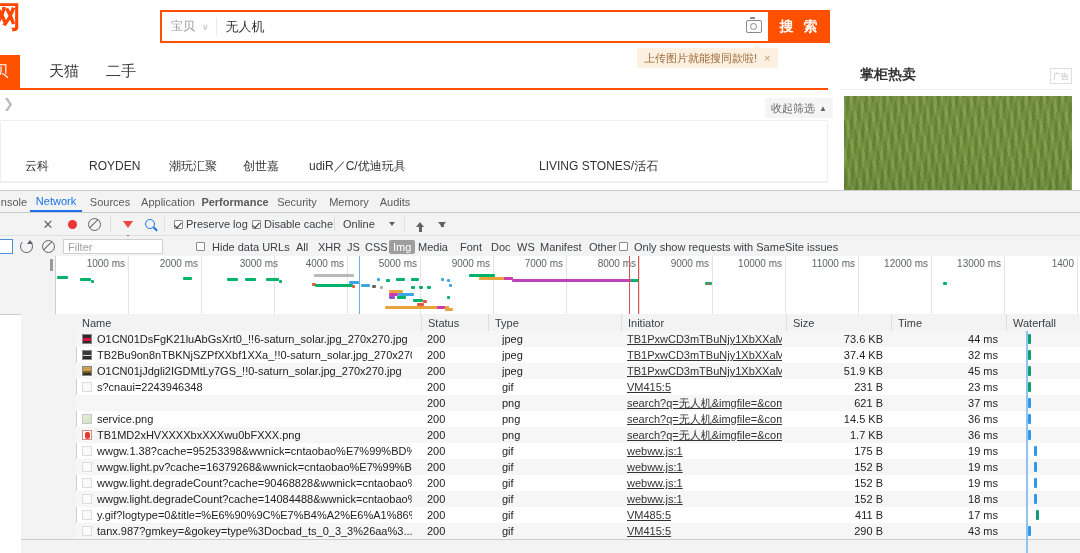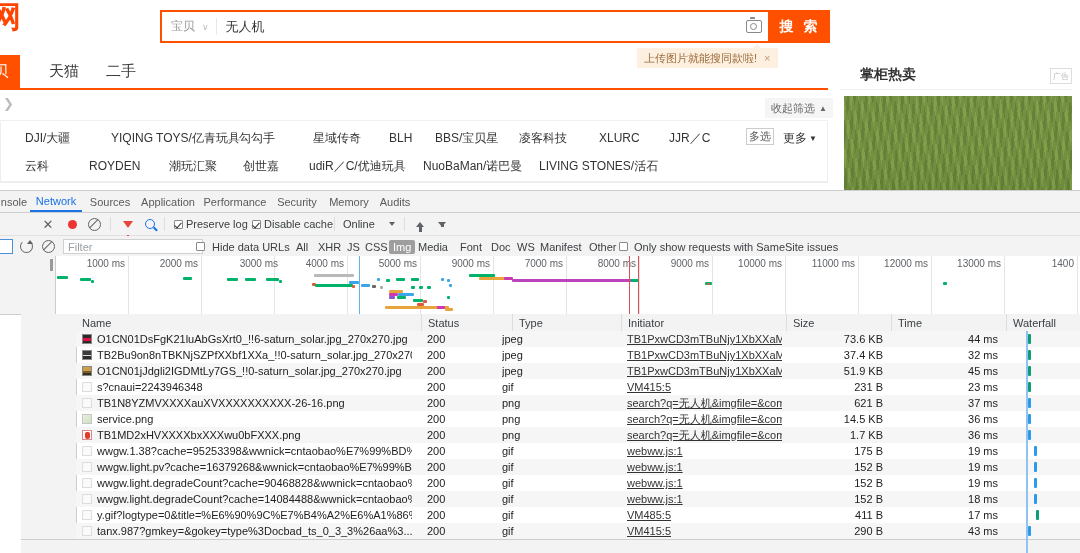--- a/index.html
+++ b/index.html
@@ -88,21 +88,21 @@
   .arrow-up{width:0;height:0;border-left:4px solid transparent;border-right:4px solid transparent;border-bottom:5px solid #5f6368;position:relative;}
   .arrow-up:after{content:"";position:absolute;left:-1.5px;top:5px;width:3px;height:5px;background:#5f6368;}
   .arrow-dn{width:0;height:0;border-left:4px solid transparent;border-right:4px solid transparent;border-top:5px solid #5f6368;position:relative;}
   .arrow-dn:after{content:"";position:absolute;left:-1.5px;top:-5px;width:3px;height:5px;background:#5f6368;}
   .tri-dn{width:0;height:0;border-left:3.5px solid transparent;border-right:3.5px solid transparent;border-top:4px solid #5f6368;}
 
   .dt-filterbar{position:relative;height:21px;background:#f3f3f3;border-bottom:1px solid #cdcdcd;}
   .stub-input{position:absolute;left:-12px;top:3px;width:25px;height:15px;border:1px solid #4a90d9;background:#fff;box-sizing:border-box;}
   .reload-i{width:11px;height:11px;border:1.5px solid #5f6368;border-radius:50%;border-top-color:transparent;position:relative;}
   .reload-i:after{content:"";position:absolute;right:-1px;top:-1px;border-left:3px solid transparent;border-right:3px solid transparent;border-bottom:4px solid #5f6368;}
-  .filter-input{position:absolute;left:63px;top:3px;width:140px;height:15px;background:#fff;border:1px solid #d0d0d0;box-sizing:border-box;display:flex;align-items:center;padding-left:4px;color:#9aa0a6;font-size:11px;}
+  .filter-input{position:absolute;left:63px;top:3px;width:100px;height:15px;background:#fff;border:1px solid #d0d0d0;box-sizing:border-box;display:flex;align-items:center;padding-left:4px;color:#9aa0a6;font-size:11px;}
   .ftype{position:absolute;top:0;height:21px;display:flex;align-items:center;justify-content:center;font-size:11px;color:#3c4043;padding:0 4px;box-sizing:border-box;}
   .ftype.sel{background:#9e9e9e;color:#fff;border-radius:2px;height:14px;margin-top:3.5px;}
 
   
   .ov{position:absolute;left:0;top:65px;width:1080px;height:58px;background:#fff;border-bottom:1px solid #cdcdcd;}
   .ov-left{position:absolute;left:0;top:0;width:55px;height:58px;background:#f3f3f3;border-right:1px solid #cdcdcd;}
   .ov-handle{position:absolute;left:50px;top:3px;width:3px;height:12px;background:#9a9a9a;}
   .ov-grid{position:absolute;left:55px;top:0;right:0;height:58px;}
   .ov-tick{position:absolute;top:0;bottom:0;width:1px;background:#e4e4e4;}
   .ov-lab{position:absolute;top:2px;font-size:10px;color:#5f6368;transform:translateX(-100%);padding-right:3px;}
@@ -177,43 +177,26 @@
     <div class="tb-arrowrow">
       <span class="chev-right">❯</span>
     </div>
 
     <div class="collapse-btn">
       <span>收起筛选</span>
       <span class="cv">▲</span>
     </div>
 
     <div class="brandbox">
-      <div class="brand-row" style="top:2px;">
-        <div class="brand" style="left:24px;">DJI/大疆</div>
-        <div class="brand" style="left:110px;">YIQING TOYS/亿青玩具</div>
-        <div class="brand" style="left:238px;">勾勾手</div>
-        <div class="brand" style="left:312px;">星域传奇</div>
-        <div class="brand" style="left:388px;">BLH</div>
-        <div class="brand" style="left:434px;">BBS/宝贝星</div>
-        <div class="brand" style="left:518px;">凌客科技</div>
-        <div class="brand" style="left:598px;">XLURC</div>
-        <div class="brand" style="left:668px;">JJR／C</div>
-        <div class="multi-btn" style="left:745px;">多选</div>
-        <div class="more-btn" style="left:782px;">
-          <span>更多</span>
-          <span class="cv">▼</span>
-        </div>
-      </div>
       <div class="brand-row" style="top:30px;">
         <div class="brand" style="left:24px;">云科</div>
         <div class="brand" style="left:88px;">ROYDEN</div>
         <div class="brand" style="left:168px;">潮玩汇聚</div>
         <div class="brand" style="left:242px;">创世嘉</div>
         <div class="brand" style="left:308px;">udiR／C/优迪玩具</div>
-        <div class="brand" style="left:422px;">NuoBaMan/诺巴曼</div>
         <div class="brand" style="left:538px;">LIVING STONES/活石</div>
       </div>
     </div>
     <div class="tb-bottomline"></div>
 
     <div class="adpanel">
       <div class="ad-title">掌柜热卖</div>
       <div class="ad-tag">广告</div>
       <div class="ad-rule"></div>
       <div class="ad-img">
@@ -231,21 +214,21 @@
     </div>
   </div>
 
   <div class="dt">
 
     <div class="dt-tabs">
       <div class="dt-tab" style="left:-12px;width:52px;">nsole</div>
       <div class="dt-tab active" style="left:30px;width:52px;">Network</div>
       <div class="dt-tab" style="left:84px;width:52px;">Sources</div>
       <div class="dt-tab" style="left:136px;width:64px;">Application</div>
-      <div class="dt-tab" style="left:200px;width:70px;">Performance</div>
+      <div class="dt-tab" style="left:200px;width:70px;font-weight:bold;">Performance</div>
       <div class="dt-tab" style="left:270px;width:54px;">Security</div>
       <div class="dt-tab" style="left:324px;width:50px;">Memory</div>
       <div class="dt-tab" style="left:374px;width:42px;">Audits</div>
     </div>
 
     <div class="dt-toolbar">
       <div class="tb-icn" style="left:40px;width:16px;color:#5f6368;font-size:13px;">✕</div>
       <div class="tb-icn" style="left:64px;width:16px;">
           <span class="rec-dot"></span>
         </div>
@@ -399,21 +382,21 @@
         </div>
       </div>
     </div>
 
     <div class="tbl">
       <div class="tbl-gutter"></div>
 
       <div class="thead">
         <div class="th first" style="left:0;width:345px;">Name</div>
         <div class="th" style="left:345px;width:75px;">Status</div>
-        <div class="th" style="left:436px;width:125px;">Type</div>
+        <div class="th" style="left:412px;width:125px;">Type</div>
         <div class="th" style="left:545px;width:165px;">Initiator</div>
         <div class="th" style="left:710px;width:105px;">Size</div>
         <div class="th" style="left:815px;width:115px;">Time</div>
         <div class="th" style="left:930px;width:95px;">Waterfall</div>
       </div>
 
       <div class="rows" id="rows">
           <div class="row odd">
             <div class="c name" style="width:330px;">
               <span class="fico jpg1"></span>
@@ -464,24 +447,20 @@
             <div class="c" style="left:351px;width:60px;">200</div>
             <div class="c" style="left:426px;width:100px;">gif</div>
             <div class="c init" style="left:551px;width:155px;">VM415:5</div>
             <div class="c right" style="left:710px;width:105px;">231 B</div>
             <div class="c right" style="left:815px;width:115px;">23 ms</div>
             <div class="wf-cell" style="left:930px;width:95px;">
               <div class="wf-bar" style="left:22px;background:#0b9e74;"></div>
             </div>
           </div>
           <div class="row odd">
-            <div class="c name" style="width:330px;">
-              <span class="fico faint"></span>
-              <span>TB1N8YZMVXXXXauXVXXXXXXXXXX-26-16.png</span>
-            </div>
             <div class="c" style="left:351px;width:60px;">200</div>
             <div class="c" style="left:426px;width:100px;">png</div>
             <div class="c init" style="left:551px;width:155px;">search?q=无人机&amp;imgfile=&amp;commend...</div>
             <div class="c right" style="left:710px;width:105px;">621 B</div>
             <div class="c right" style="left:815px;width:115px;">37 ms</div>
             <div class="wf-cell" style="left:930px;width:95px;">
               <div class="wf-bar" style="left:22px;background:#2b9ae8;"></div>
             </div>
           </div>
           <div class="row">

